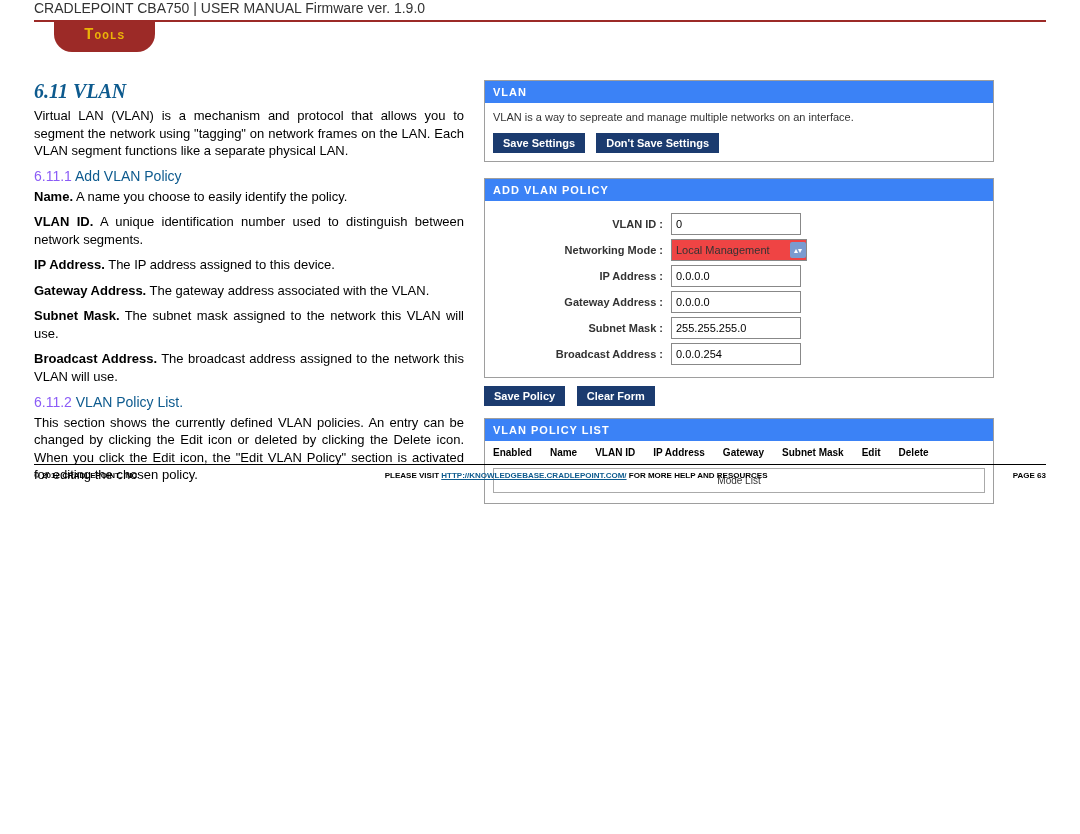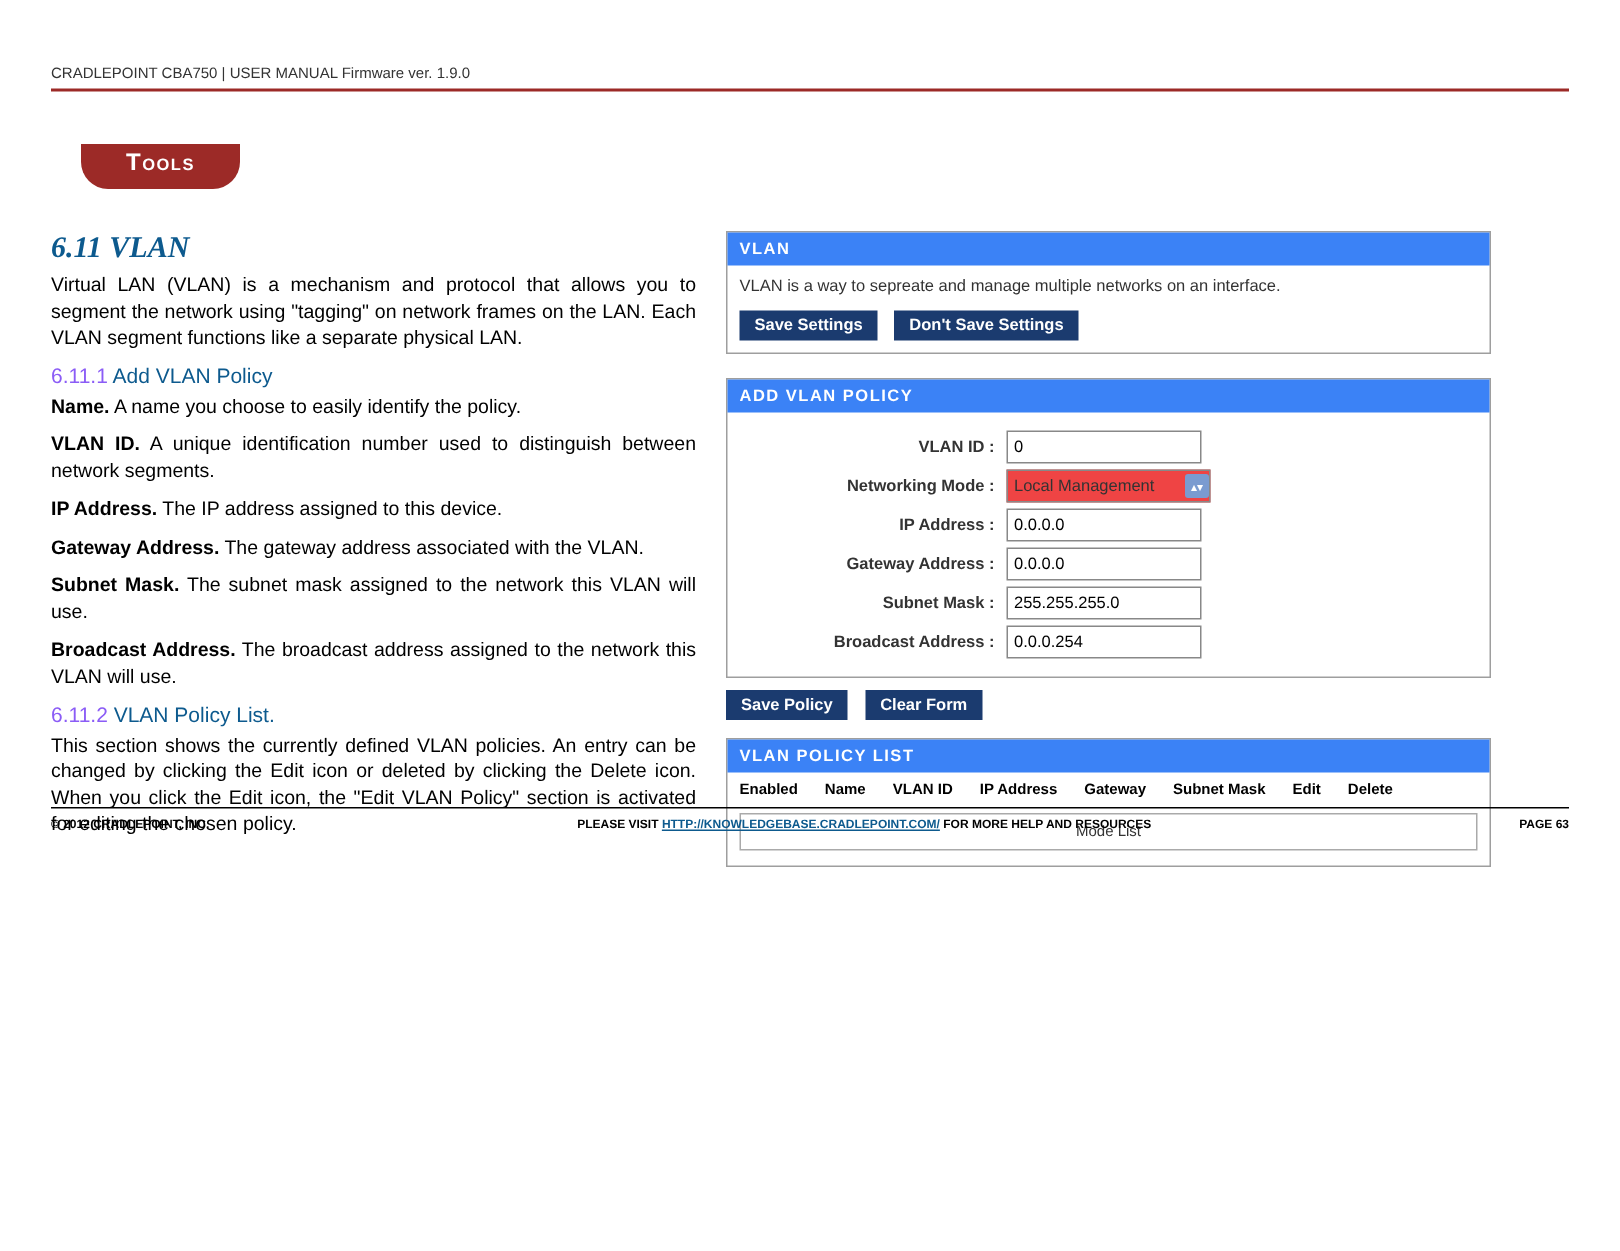--- a/index.html
+++ b/index.html
@@ -33,43 +33,41 @@
     font-size: 28px;
     letter-spacing: 0.5px;
   }
   .logo-sub {
     height: 4px;
     width: 132px;
     background: #b7494a;
     margin-top: 6px;
   }
   .header-line {
-    font-size: 10px;
+    font-size: 14px;
     color: #333;
-    padding-top: 44px;
     padding-bottom: 4px;
   }
   .red-rule {
     height: 2px;
     background: #9c2a27;
     margin-bottom: 0;
   }
   .tools-pill {
     background: #9c2a27;
-    color: #ffffff;
-    font-family: Liberation Sans, sans-serif;
+    color: #eab308;
+    font-family: Liberation Mono, monospace;
     font-variant: small-caps;
     letter-spacing: 1px;
     font-size: 16px;
     font-weight: bold;
     padding: 4px 30px 8px 30px;
     border-radius: 0 0 18px 18px;
     display: inline-block;
     margin-left: 20px;
-    margin-top: 35px;
   }
   .content {
     display: flex;
     gap: 20px;
     margin-top: 28px;
   }
   .left-col {
     width: 430px;
     flex: none;
   }

